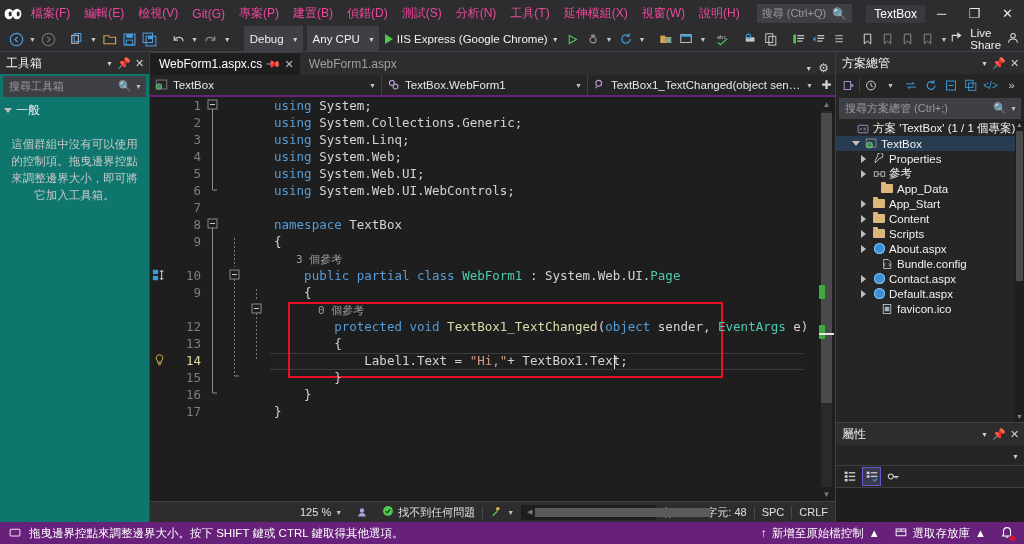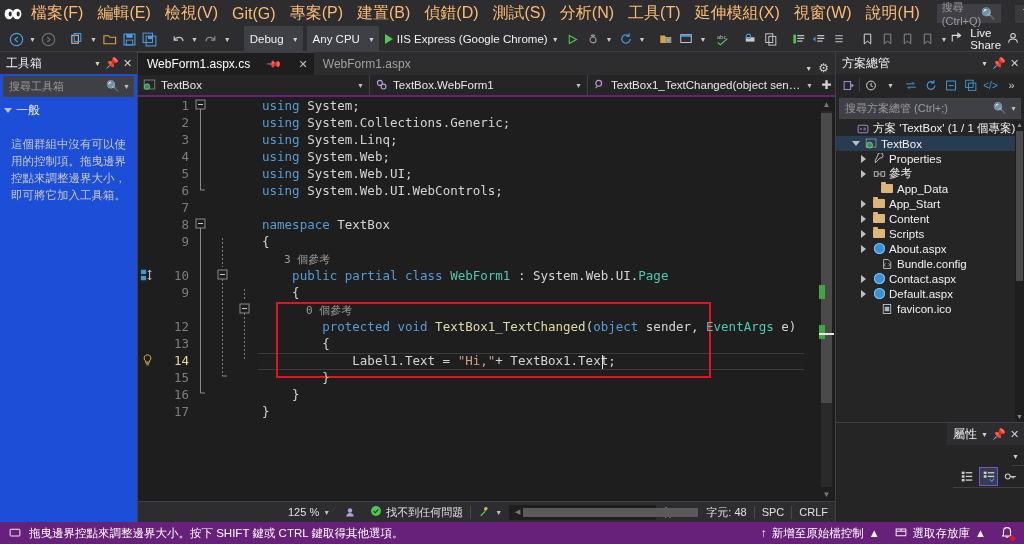--- a/index.html
+++ b/index.html
@@ -10,21 +10,21 @@
     font-size:12px;
     color:#f1f1f1;
     -webkit-font-smoothing:antialiased;
   }
   .app { position:relative; width:1024px; height:544px; background:#2d2d30; display:flex; flex-direction:column; }
 
   
   .menubar { height:27px; background:#2d2d30; display:flex; align-items:center; padding-left:4px; flex:0 0 27px; }
   .vslogo { width:26px; height:20px; display:flex; align-items:center; justify-content:center; }
   .vslogo svg { display:block; }
-  .menu-item { padding:3px 7px; font-size:16px; color:#fdba74; white-space:nowrap; cursor:default; }
+  .menu-item { padding:3px 7px; font-size:12px; color:#ec4899; white-space:nowrap; cursor:default; }
   .qsearch {
     margin-left:10px; width:180px; height:19px; background:#3f3f46; border:1px solid #3f3f46;
     display:flex; align-items:center; padding:0 4px; color:#9a9a9a; font-size:11px; position:relative;
   }
   .qsearch .ph { flex:1; }
   .qsearch .mag { color:#cfcfcf; font-size:12px; }
   .titlechip { margin-left:14px; font-size:12px; color:#fff; padding:2px 8px; background:#3a3a3e; }
   .wbtns { margin-left:auto; display:flex; align-items:center; height:27px; }
   .wbtn { width:33px; height:27px; display:flex; align-items:center; justify-content:center; color:#e6e6e6; font-size:13px; }
 
@@ -39,35 +39,35 @@
   .combo .cv { flex:1; white-space:nowrap; }
   .combo .cd { font-size:7px; color:#d0d0d0; margin-left:8px; }
   .runbtn { display:flex; align-items:center; gap:4px; padding:0 4px; color:#f1f1f1; font-size:11.5px; white-space:nowrap; }
   .tri { width:0;height:0;border-left:8px solid #4ec94e;border-top:5px solid transparent;border-bottom:5px solid transparent; }
   .liveshare { margin-left:auto; display:flex; align-items:center; gap:5px; padding-right:6px; color:#f1f1f1; font-size:11.5px; }
 
   
   .body { flex:1; display:flex; min-height:0; }
 
   
-  .toolbox { width:138px; background:#1d4ed8; display:flex; flex-direction:column; border-right:1px solid #3f3f46; }
+  .toolbox { width:150px; background:#0f766e; display:flex; flex-direction:column; border-right:1px solid #3f3f46; }
   .panhdr { height:22px; display:flex; align-items:center; padding:0 2px 0 6px; background:#2d2d30; font-size:12px; color:#f1f1f1; }
   .panhdr .t { flex:1; white-space:nowrap; overflow:hidden; }
   .ph-btn { width:15px; height:18px; display:flex; align-items:center; justify-content:center; color:#d0d0d0; font-size:11px; }
   .pansearch { height:21px; margin:2px 3px; background:#3f3f46; border:1px solid #434346; display:flex; align-items:center; padding:0 3px 0 5px; color:#9a9a9a; font-size:11px; }
   .pansearch .ph { flex:1; }
   .tbgroup { display:flex; align-items:center; gap:4px; padding:3px 4px; color:#f1f1f1; font-size:12px; }
   .tri-r { width:0;height:0;border-top:4px solid transparent;border-bottom:4px solid transparent;border-left:5px solid #bdbdbd; }
   .tri-d { width:0;height:0;border-left:4px solid transparent;border-right:4px solid transparent;border-top:5px solid #bdbdbd; }
   .tbempty { padding:14px 10px 0; font-size:11.5px; line-height:17px; color:#c8c8c8; text-align:center; }
 
   
   .center { flex:1; display:flex; flex-direction:column; min-width:0; background:#1e1e1e; }
   .tabstrip { height:23px; background:#2d2d30; display:flex; align-items:flex-end; position:relative; }
-  .tab { height:23px; display:flex; align-items:center; gap:18px; padding:0 6px 0 9px; font-size:12px; color:#a0a0a0; background:#2d2d30; }
+  .tab { height:23px; display:flex; align-items:center; gap:5px; padding:0 6px 0 9px; font-size:12px; color:#a0a0a0; background:#2d2d30; }
   .tab.active { background:#1e1e1e; color:#ffffff; border-top:1px solid #3f3f46; }
   .tab .x { font-size:11px; color:#c0c0c0; }
   .tab .pin { font-size:10px; color:#c0c0c0; transform:rotate(45deg); }
   .tabstrip .gear { margin-left:auto; display:flex; align-items:center; gap:6px; padding-right:6px; color:#d0d0d0; }
   .navbar { height:22px; background:#252526; display:flex; align-items:center; border-bottom:2px solid #68217a; }
   .navcombo { display:flex; align-items:center; gap:5px; padding:0 5px; height:22px; font-size:11.5px; color:#e8e8e8; min-width:0; }
   .navcombo .lbl { white-space:nowrap; overflow:hidden; text-overflow:ellipsis; }
   .navcombo.a { width:232px; border-right:1px solid #3f3f46; }
   .navcombo.b { flex:1; border-right:1px solid #3f3f46; }
   .navcombo.c { width:230px; }
@@ -107,21 +107,21 @@
   .setoolbar { height:22px; display:flex; align-items:center; padding:0 3px; gap:1px; background:#252526; }
   .sbt { width:19px; height:19px; display:flex; align-items:center; justify-content:center; color:#c8c8c8; font-size:11px; }
   .tree { flex:1; overflow:hidden; position:relative; font-size:11.5px; }
   .trow { height:15px; display:flex; align-items:center; gap:3px; padding-left:4px; color:#f1f1f1; white-space:nowrap; }
   .trow.sel { background:#3399ff33; }
   .texp { width:11px; display:flex; align-items:center; justify-content:center; flex:0 0 11px; }
   .ticon { width:14px; display:flex; align-items:center; justify-content:center; flex:0 0 14px; }
   .folder { width:12px;height:9px;background:#dcb67a;border-radius:1px; position:relative; }
   .folder:before { content:''; position:absolute; top:-2px; left:0; width:5px;height:2px;background:#dcb67a;border-radius:1px 1px 0 0; }
   .globe { width:11px;height:11px;border-radius:50%;background:#3d8fd1;box-shadow:inset 0 0 0 1px #7fc4f5; }
-  .propspanel { height:100px; display:flex; flex-direction:column; border-top:1px solid #3f3f46;align-items:flex-end; }
+  .propspanel { height:100px; display:flex; flex-direction:column; border-top:1px solid #3f3f46; }
   .propcombo { height:19px; margin:2px 0 0; background:#252526; border-bottom:1px solid #3f3f46; display:flex; align-items:center; justify-content:flex-end; padding-right:5px; color:#d0d0d0; font-size:8px; }
   .proptools { height:22px; display:flex; align-items:center; gap:3px; padding:0 4px; border-bottom:1px solid #3f3f46; }
   .propgrid { flex:1; background:#1e1e1e; }
 
   
   .statusbar { height:22px; background:#68217a; display:flex; align-items:center; font-size:11.5px; color:#ffffff; flex:0 0 22px; }
   .statusbar .msg { display:flex; align-items:center; gap:7px; padding-left:8px; }
   .statusbar .right-s { margin-left:auto; display:flex; align-items:center; gap:14px; padding-right:10px; }
   .statusbar .sitem { display:flex; align-items:center; gap:5px; white-space:nowrap; }
   .up { font-size:11px; }

